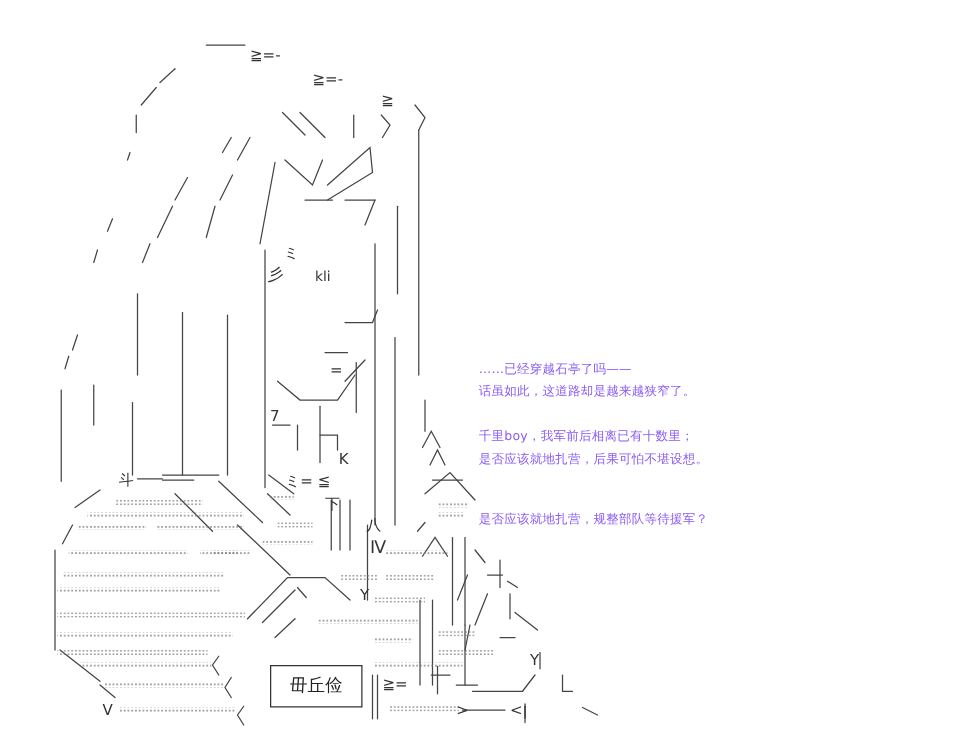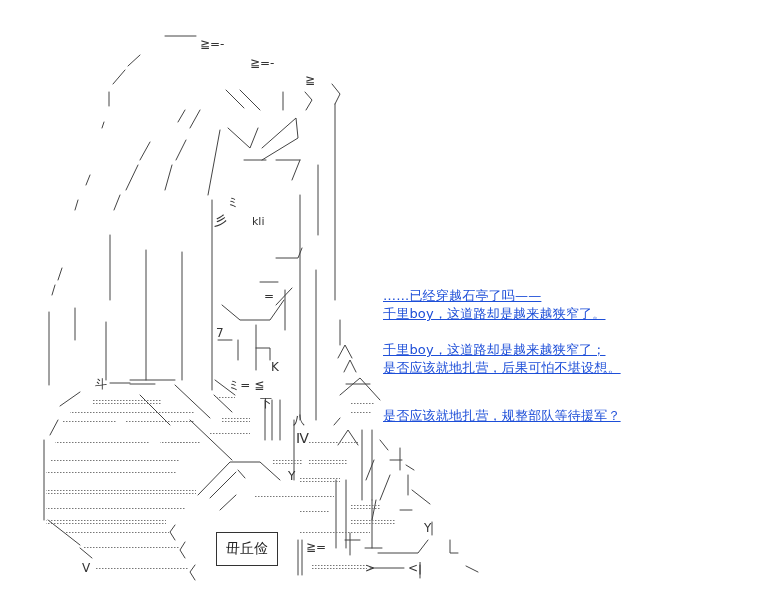--- a/index.html
+++ b/index.html
@@ -1,20 +1,20 @@
 <!DOCTYPE html>
 <html><head>
 <meta charset="utf-8">
 <style>
   html,body{margin:0;padding:0;background:#fff;}
   body{width:774px;height:604px;position:relative;overflow:hidden;font-family:"DejaVu Sans",sans-serif;color:#222;}
   #art{position:absolute;left:0;top:0;width:774px;height:604px;}
-  .dialogue{position:absolute;left:383px;font-size:13px;line-height:18px;color:#1d4ed8;white-space:nowrap;letter-spacing:0.2px;text-decoration:underline;}
+  .dialogue{position:absolute;left:383px;font-size:10px;line-height:18px;color:#8b5cf6;white-space:nowrap;letter-spacing:0.2px;}
   .sym{position:absolute;font-size:12px;line-height:12px;color:#333;white-space:nowrap;}
-  .namebox{position:absolute;left:216px;top:532px;width:62px;height:34px;border:1px solid #333;box-sizing:border-box;display:flex;align-items:center;justify-content:center;font-size:14px;color:#222;background:#fff;}
+  .namebox{position:absolute;left:216px;top:532px;width:74px;height:34px;border:1px solid #333;box-sizing:border-box;display:flex;align-items:center;justify-content:center;font-size:14px;color:#222;background:#fff;}
 </style>
 </head>
 <body>
 
 <svg id="art" viewBox="0 0 774 604" xmlns="http://www.w3.org/2000/svg">
   <defs>
     <pattern id="dots" width="3" height="3" patternUnits="userSpaceOnUse">
       <rect x="0" y="1" width="1.5" height="1" fill="#777"></rect>
     </pattern>
   </defs>
@@ -189,16 +189,16 @@
 <span class="sym" style="left:288px;top:470px;">Y</span>
 <span class="sym" style="left:365px;top:562px;">&gt;</span>
 <span class="sym" style="left:408px;top:562px;">&lt;|</span>
 <span class="sym" style="left:82px;top:562px;">V</span>
 
 <div class="namebox">
   <span>毌丘俭</span>
 </div>
 
 <div class="dialogue" style="top:287px;">……已经穿越石亭了吗——</div>
-<div class="dialogue" style="top:305px;">千里boy，这道路却是越来越狭窄了。</div>
-<div class="dialogue" style="top:341px;">千里boy，这道路却是越来越狭窄了；</div>
+<div class="dialogue" style="top:305px;">话虽如此，这道路却是越来越狭窄了。</div>
+<div class="dialogue" style="top:341px;">千里boy，我军前后相离已有十数里；</div>
 <div class="dialogue" style="top:359px;">是否应该就地扎营，后果可怕不堪设想。</div>
 <div class="dialogue" style="top:407px;">是否应该就地扎营，规整部队等待援军？</div>
 
 </body></html>

